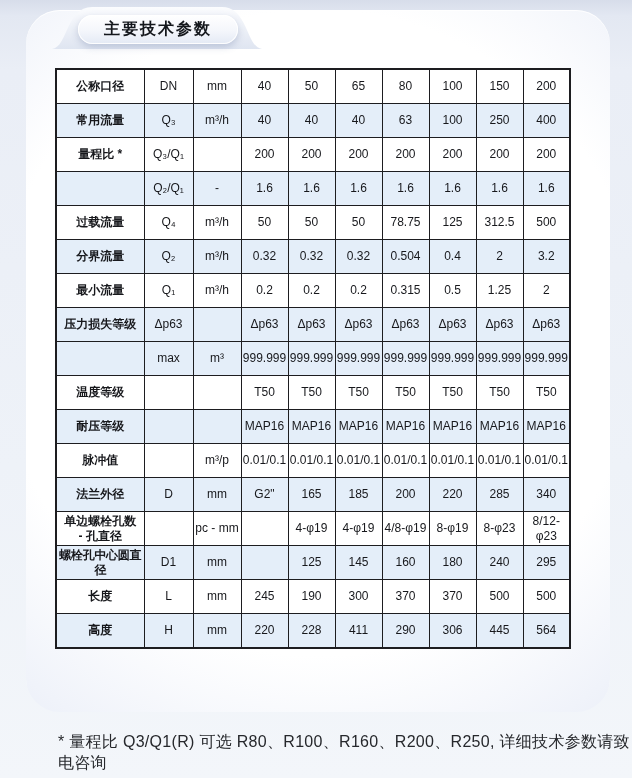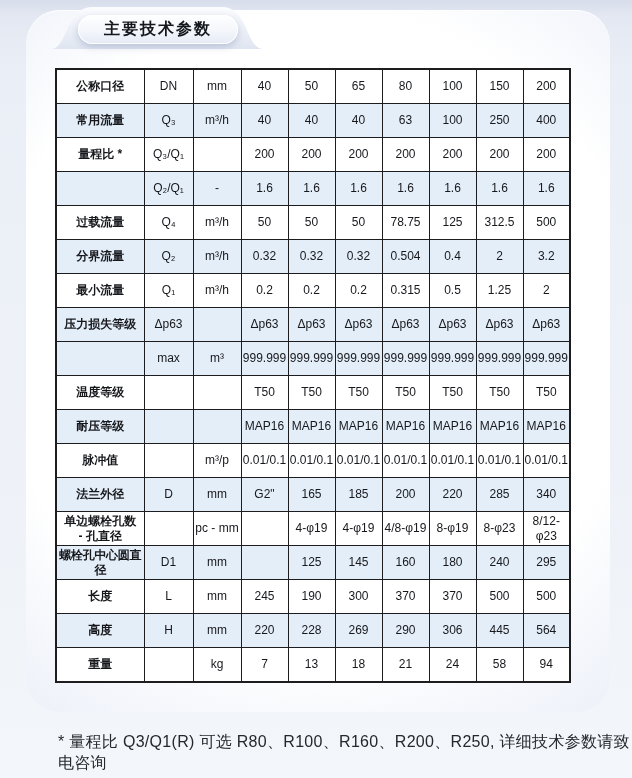--- a/index.html
+++ b/index.html
@@ -269,36 +269,24 @@
     <td class="c-val">370</td>
     <td class="c-val">500</td>
     <td class="c-val">500</td>
   </tr>
         <tr class="alt">
     <td class="c-label">高度</td>
     <td class="c-sym">H</td>
     <td class="c-unit">mm</td>
     <td class="c-val">220</td>
     <td class="c-val">228</td>
-    <td class="c-val">269</td>
+    <td class="c-val">411</td>
     <td class="c-val">290</td>
     <td class="c-val">306</td>
     <td class="c-val">445</td>
     <td class="c-val">564</td>
   </tr>
-        <tr>
-    <td class="c-label">重量</td>
-    <td class="c-sym"></td>
-    <td class="c-unit">kg</td>
-    <td class="c-val">7</td>
-    <td class="c-val">13</td>
-    <td class="c-val">18</td>
-    <td class="c-val">21</td>
-    <td class="c-val">24</td>
-    <td class="c-val">58</td>
-    <td class="c-val">94</td>
-  </tr>
       </tbody>
   </table>
 
   <div class="footnote">* 量程比 Q3/Q1(R) 可选 R80、R100、R160、R200、R250, 详细技术参数请致电咨询</div>
 
 </div>
 
 </body></html>

